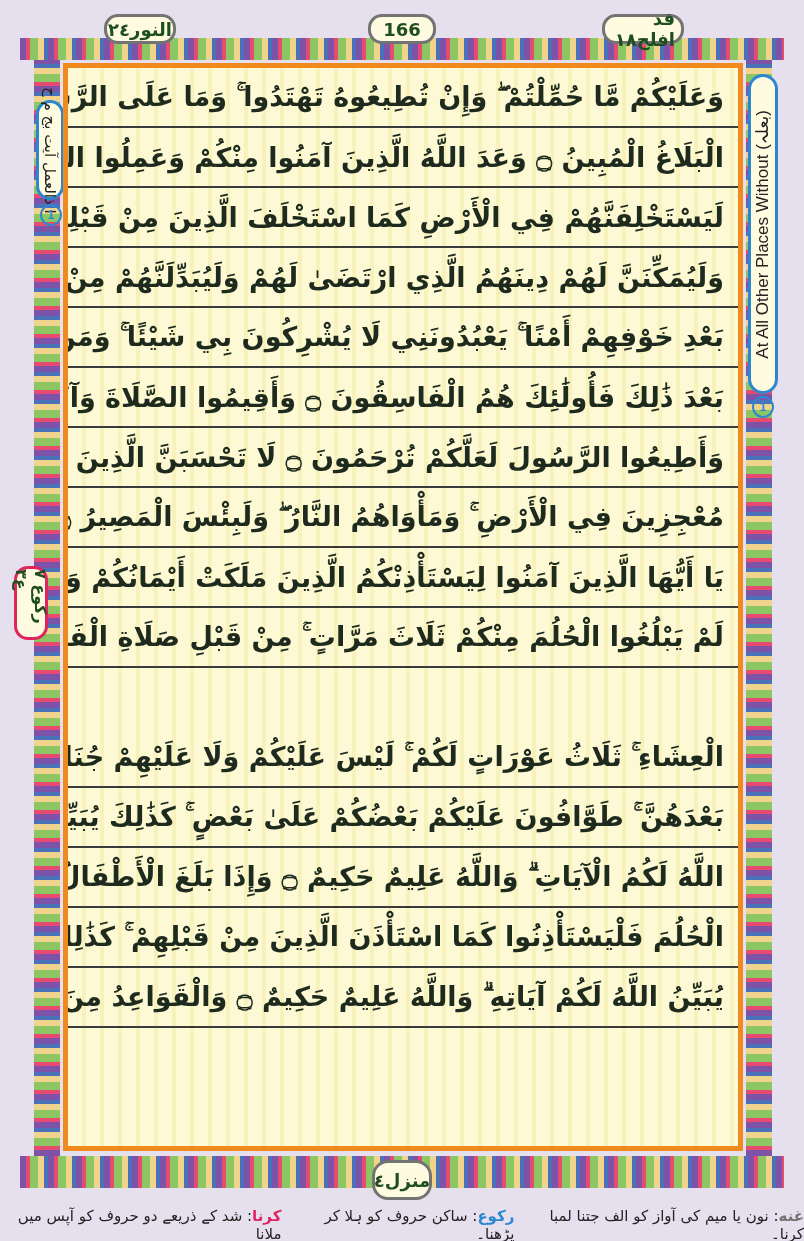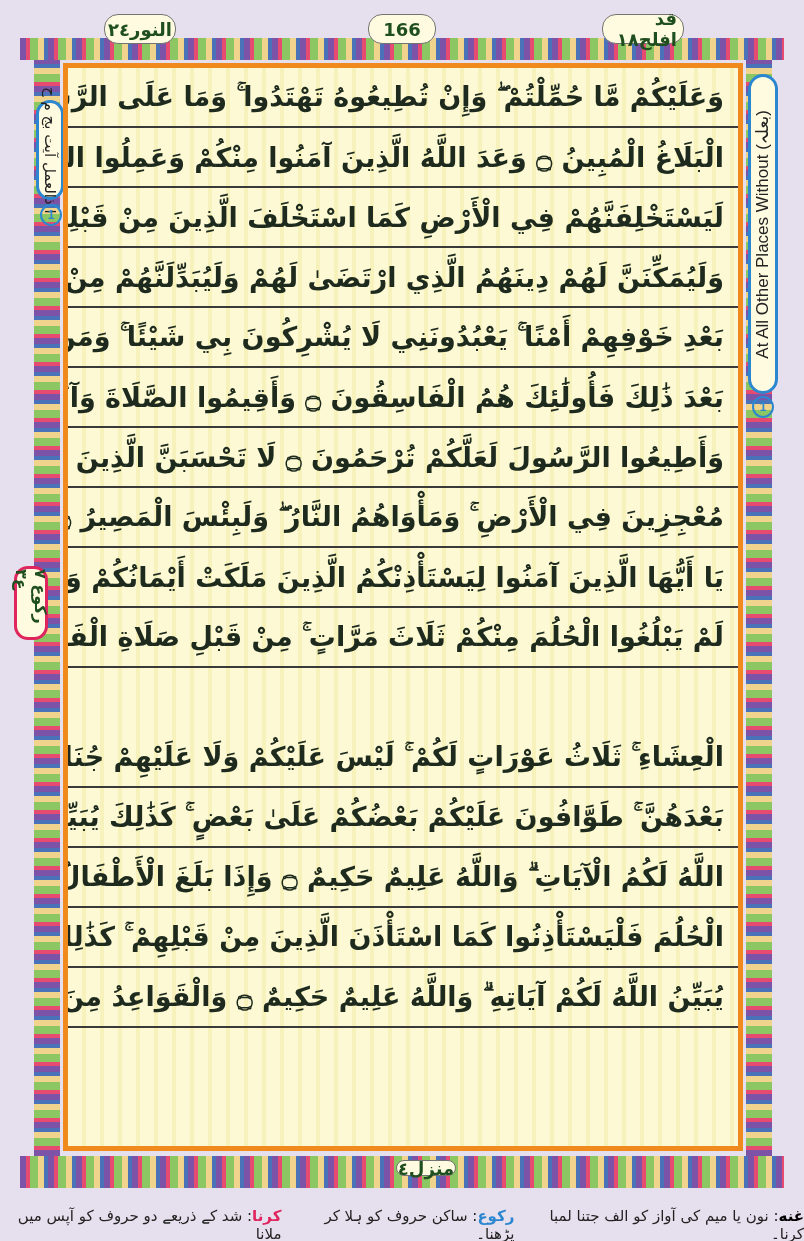--- a/index.html
+++ b/index.html
@@ -8,32 +8,32 @@
     repeating-linear-gradient(90deg,#6a3a9a 0 6px,#e8305a 6px 10px,#7bc24a 10px 18px,#f3d27a 18px 24px,#2f5fb0 24px 28px);
     opacity:.85;}
   .border-band.v{background:
     repeating-linear-gradient(0deg,#6a3a9a 0 6px,#e8305a 6px 10px,#7bc24a 10px 18px,#f3d27a 18px 24px,#2f5fb0 24px 28px);}
   .frame{position:absolute;left:63px;top:63px;width:680px;height:1088px;border:5px solid #f08a1c;box-sizing:border-box;
     background:repeating-linear-gradient(90deg,#fcf9d4 0 14px,#f7f1bc 14px 18px);}
   .line{position:absolute;left:0;right:0;height:60px;border-bottom:2px solid #3a3a3a;box-sizing:border-box;
     direction:rtl;display:flex;align-items:center;justify-content:space-between;padding:0 14px;
     font-family:"DejaVu Sans",sans-serif;font-size:27px;font-weight:bold;color:#1d2a1d;white-space:nowrap;overflow:hidden;}
   .line:last-child{border-bottom:none;}
-  .hdr-badge{position:absolute;top:14px;height:30px;border:1px solid #737373;border-radius:14px;background:#fffbe0;
+  .hdr-badge{position:absolute;top:14px;height:30px;border:3px solid #737373;border-radius:14px;background:#fffbe0;
     display:flex;align-items:center;justify-content:center;font-size:18px;font-weight:bold;color:#1f4e1f;box-sizing:border-box;padding:0 6px;direction:rtl;}
   .side-tab{position:absolute;border:3px solid #2c87d0;border-radius:16px;background:#fffbe0;box-sizing:border-box;
     display:flex;align-items:center;justify-content:center;}
   .side-tab span{writing-mode:vertical-rl;font-size:15px;color:#222;white-space:nowrap;}
   .side-tab.right span{transform:rotate(180deg);font-family:"Liberation Sans",sans-serif;font-size:17px;}
   .ruku{position:absolute;left:14px;top:566px;width:34px;height:74px;border:3px solid #e0245e;border-radius:14px;background:#fffbe0;box-sizing:border-box;
     display:flex;align-items:center;justify-content:center;}
   .ruku span{writing-mode:vertical-rl;font-size:16px;font-weight:bold;color:#1f4e1f;}
   .footer{position:absolute;left:0;right:0;top:1212px;height:26px;direction:rtl;display:flex;align-items:center;justify-content:center;gap:10px;
     font-size:15px;color:#222;}
-  .footer .t1{color:#000000;font-weight:bold;}
+  .footer .t1{color:#737373;font-weight:bold;}
   .footer .t2{color:#2c87d0;font-weight:bold;}
   .footer .t3{color:#e0245e;font-weight:bold;}
   .num-circ{display:inline-block;width:18px;height:18px;border-radius:50%;border:2px solid #2c87d0;color:#2c87d0;font-size:12px;
     line-height:18px;text-align:center;font-family:"Liberation Sans",sans-serif;font-weight:bold;}
 </style>
 </head>
 <body>
 
 <div class="border-band" style="left:20px;top:38px;width:764px;height:22px;"></div>
 <div class="border-band" style="left:20px;top:1156px;width:764px;height:32px;"></div>
@@ -100,21 +100,21 @@
     </div>
   <div class="line" style="top:840px;">
       <span>الْحُلُمَ فَلْيَسْتَأْذِنُوا كَمَا اسْتَأْذَنَ الَّذِينَ مِنْ قَبْلِهِمْ ۚ كَذَٰلِكَ</span>
     </div>
   <div class="line" style="top:900px;">
       <span>يُبَيِّنُ اللَّهُ لَكُمْ آيَاتِهِ ۗ وَاللَّهُ عَلِيمٌ حَكِيمٌ ۝ وَالْقَوَاعِدُ مِنَ النِّسَاءِ</span>
     </div>
   <div class="line" style="top:960px;border-bottom:none;height:118px;"></div>
 </div>
 
-<div class="hdr-badge" style="left:372px;top:1160px;width:60px;height:16px;border-radius:16px;margin-left:24px;">منزل٤</div>
+<div class="hdr-badge" style="left:372px;top:1160px;width:60px;height:40px;border-radius:16px;">منزل٤</div>
 
 <div class="footer">
   <span>
     <span class="t1">غنه</span>:
     <span>نون یا میم کی آواز کو الف جتنا لمبا کرنا۔</span>
   </span>
   <span>
     <span class="t2">ركوع</span>:
     <span>ساکن حروف کو ہلا کر پڑھنا۔</span>
   </span>

